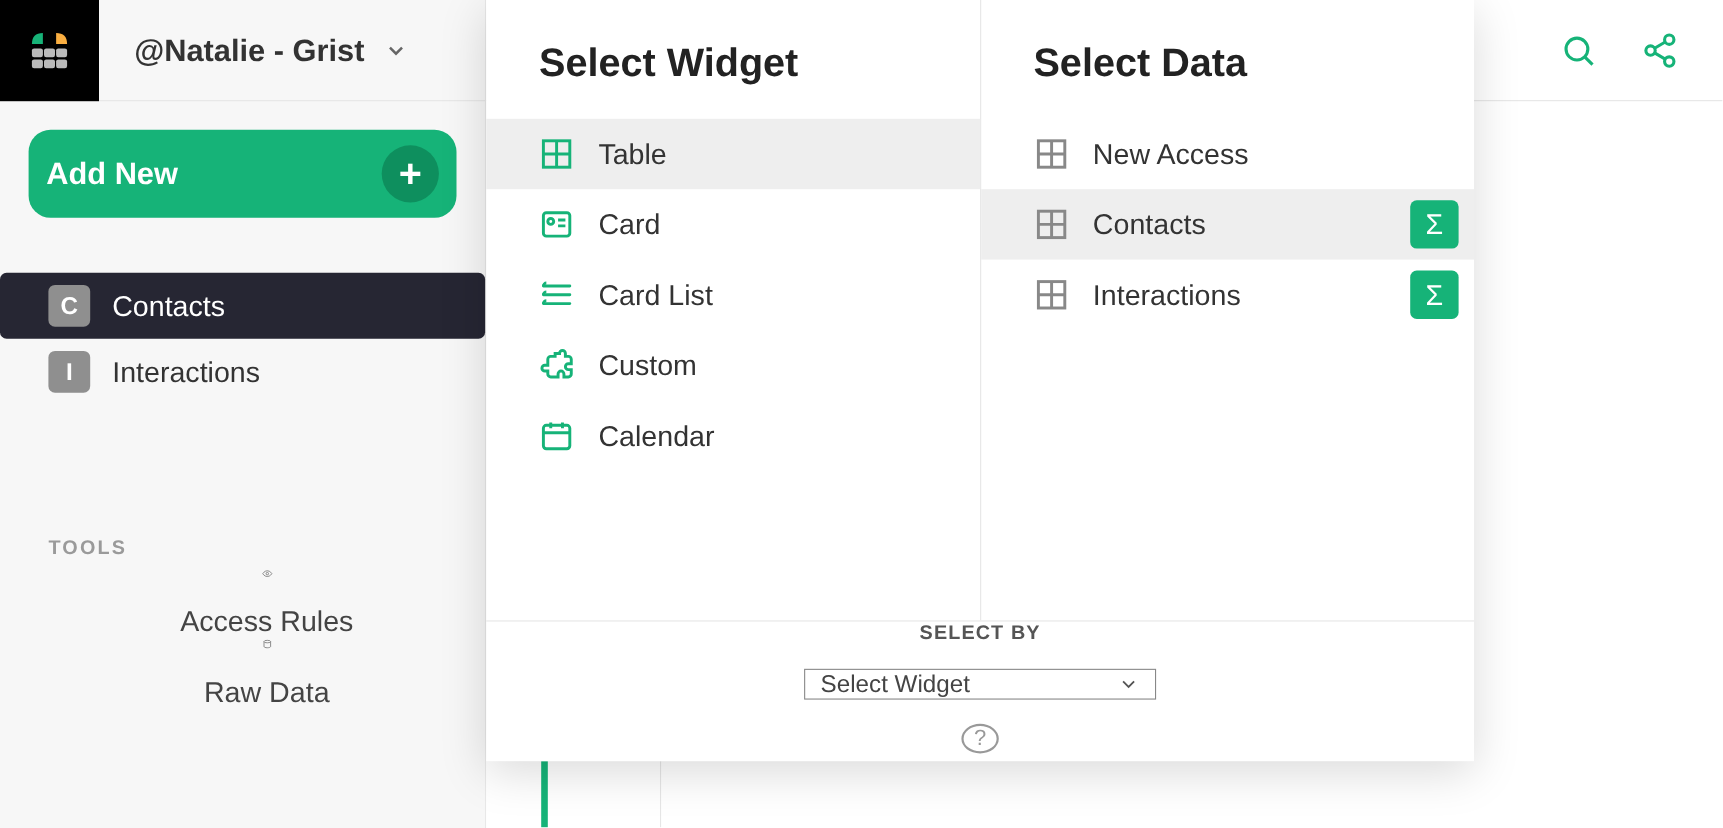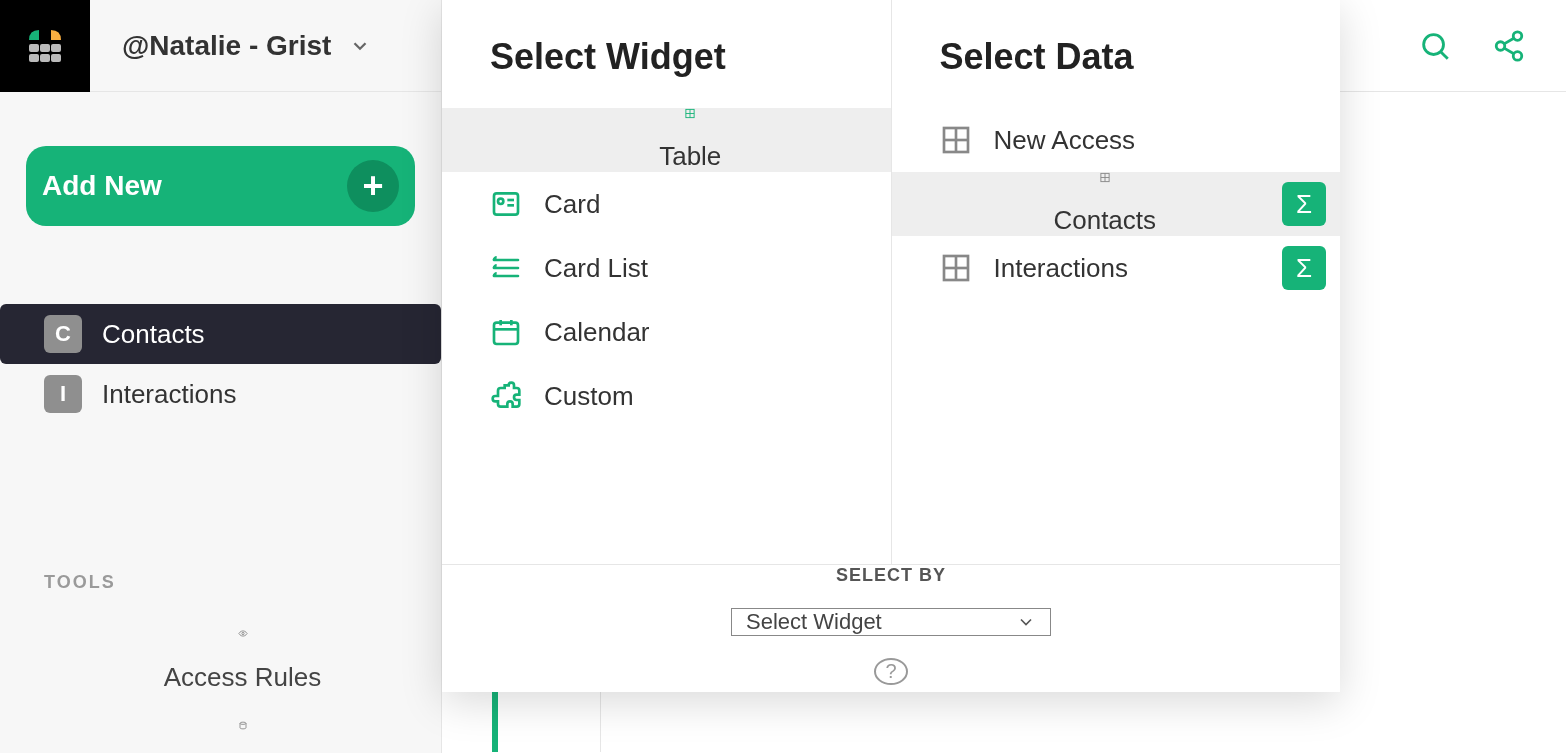--- a/index.html
+++ b/index.html
@@ -19,21 +19,21 @@
     margin:0; padding:0;
     width:1566px; height:753px;
     font-family: -apple-system, BlinkMacSystemFont, "Segoe UI", Helvetica, Arial, sans-serif;
     color: var(--text);
     background: var(--white);
     overflow:hidden;
   }
 
   
   .shell { display:flex; height:100%; }
-  .sidebar { width:442px; background:var(--bg); display:flex; flex-direction:column; border-right:1px solid var(--panel-border);gap:28px; }
+  .sidebar { width:442px; background:var(--bg); display:flex; flex-direction:column; border-right:1px solid var(--panel-border); }
 
   .sb-top { display:flex; align-items:center; height:92px; border-bottom:1px solid var(--panel-border); }
   .logo-box { width:90px; height:92px; background:#000; display:flex; align-items:center; justify-content:center; }
   .logo-box svg { width:48px; height:48px; }
   .doc-name { flex:1; display:flex; align-items:center; gap:18px; padding-left:32px; font-size:28px; font-weight:600; color:#333; }
   .doc-name .chev { width:22px; height:22px; stroke:#666; }
 
   .add-new-wrap { padding:26px; }
   .add-new {
     width:100%; height:80px; border:none; border-radius:20px;
@@ -79,21 +79,21 @@
   }
   .modal-body { flex:1; display:flex; }
   .col { flex:1; padding:36px 0 0 0; }
   .col.left { border-right:1px solid var(--panel-border); }
   .col h2 { margin:0 0 30px 48px; font-size:36px; font-weight:700; color:#222; }
 
   .opt {
     display:flex; align-items:center; gap:22px;
     height:64px; padding-left:48px; font-size:26px; color:#333; cursor:pointer;
   }
-  .opt.selected { background:#eeeeee;flex-direction:column; }
+  .opt.selected { background:#eeeeee; }
   .opt svg.green { stroke:var(--green); }
   .opt svg.grey  { stroke:#888; }
   .opt svg { width:32px; height:32px; fill:none; stroke-width:2; }
   .data-opt { position:relative; padding-right:70px; }
   .sigma {
     position:absolute; right:14px; top:50%; transform:translateY(-50%);
     width:44px; height:44px; border-radius:6px; background:var(--green);
     color:#fff; display:flex; align-items:center; justify-content:center; font-size:26px; font-weight:400;
   }
 
@@ -220,32 +220,32 @@
           </div>
           <div class="opt">
             <svg class="green" viewBox="0 0 24 24">
                 <path d="M3 6h18M3 12h18M3 18h18" stroke-linecap="round"></path>
                 <path d="M3 6c0-1 1-2 2-2M3 12c0-1 1-2 2-2M3 18c0-1 1-2 2-2"></path>
               </svg>
             <span>Card List</span>
           </div>
           <div class="opt">
             <svg class="green" viewBox="0 0 24 24">
+                <path d="M14 4a2 2 0 1 1 4 0v2h2a2 2 0 0 1 2 2v3h-2a2 2 0 1 0 0 4h2v3a2 2 0 0 1-2 2h-3v-2a2 2 0 1 0-4 0v2H8a2 2 0 0 1-2-2v-2H4a2 2 0 1 1 0-4h2V8a2 2 0 0 1 2-2h3V4z"></path>
+              </svg>
+            <span>Custom</span>
+          </div>
+          <div class="opt">
+            <svg class="green" viewBox="0 0 24 24">
                 <rect x="3" y="5" width="18" height="16" rx="2"></rect>
                 <line x1="3" y1="10" x2="21" y2="10"></line>
                 <line x1="8" y1="3" x2="8" y2="7"></line>
                 <line x1="16" y1="3" x2="16" y2="7"></line>
               </svg>
             <span>Calendar</span>
-          </div>
-          <div class="opt">
-            <svg class="green" viewBox="0 0 24 24">
-                <path d="M14 4a2 2 0 1 1 4 0v2h2a2 2 0 0 1 2 2v3h-2a2 2 0 1 0 0 4h2v3a2 2 0 0 1-2 2h-3v-2a2 2 0 1 0-4 0v2H8a2 2 0 0 1-2-2v-2H4a2 2 0 1 1 0-4h2V8a2 2 0 0 1 2-2h3V4z"></path>
-              </svg>
-            <span>Custom</span>
           </div>
         </div>
 
         <div class="col">
           <h2>Select Data</h2>
 
           <div class="opt data-opt">
             <svg class="grey" viewBox="0 0 24 24">
                 <rect x="3" y="3" width="18" height="18"></rect>
                 <line x1="3" y1="12" x2="21" y2="12"></line>

